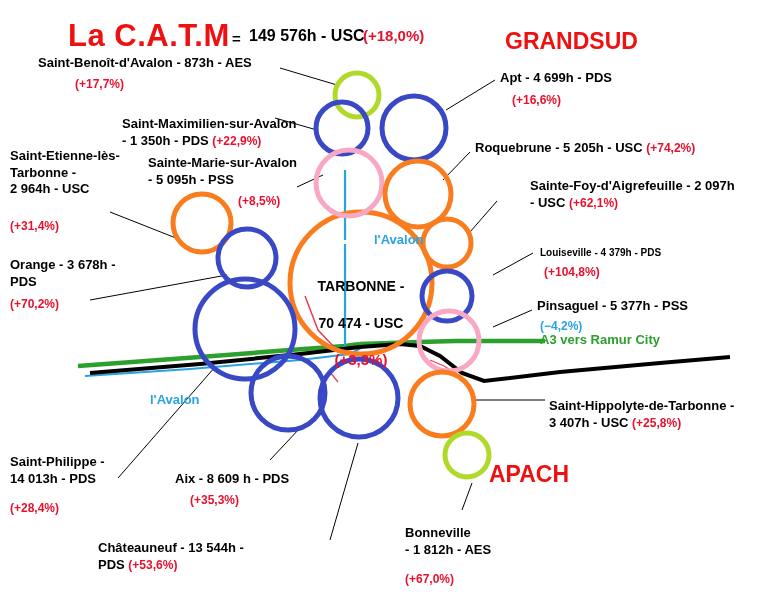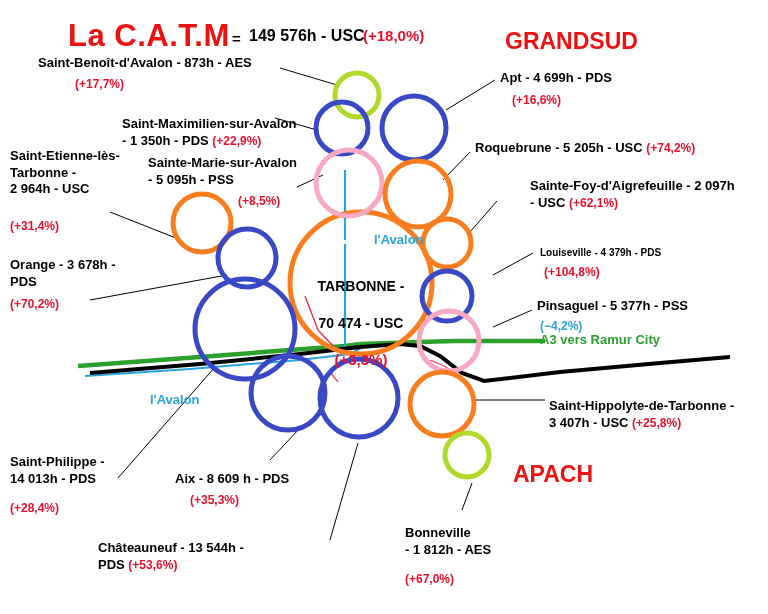--- a/index.html
+++ b/index.html
@@ -136,21 +136,21 @@
         <circle cx="467" cy="455" r="22" fill="none" stroke="#b0d92a" stroke-width="5"></circle>
       </g>
   </svg>
 
   <div class="title-main" style="left:68px; top:18px; font-size:31px;">La C.A.T.M</div>
   <div class="hdr-eq" style="left:232px; top:30px; font-size:15px;">=</div>
   <div class="hdr-eq" style="left:249px; top:27px; font-size:16px;">149 576h - USC</div>
   <div class="pct" style="position:absolute; left:363px; top:27px; font-size:15px;">(+18,0%)</div>
 
   <div class="region" style="left:505px; top:28px; font-size:23px;">GRANDSUD</div>
-  <div class="region" style="left:513px; top:461px; font-size:23px;">APACH</div>
+  <div class="region" style="left:489px; top:461px; font-size:23px;">APACH</div>
 
   <div class="river-lbl" style="left:334px; top:232px; font-size:13px;">l'Avalon</div>
   <div class="river-lbl" style="left:110px; top:392px; font-size:13px;">l'Avalon</div>
   <div class="road-lbl" style="left:540px; top:332px; font-size:13px;">A3 vers Ramur City</div>
 
   <div class="center-lbl" style="left:291px; top:259px; width:140px; font-size:14px;">
     <span>TARBONNE -</span><br>
     <span>70 474 - USC</span><br>
     <span class="pct" style="font-size:15px;">(+3,3%)</span>
   </div>

